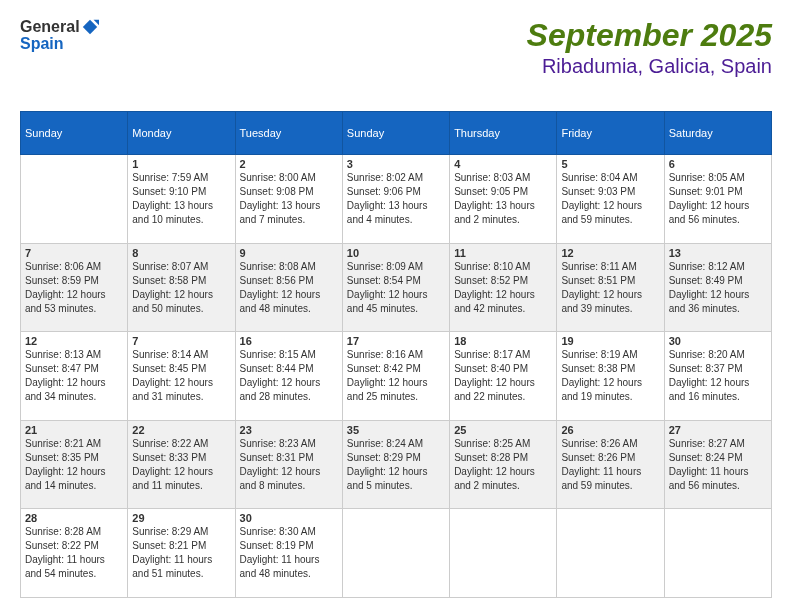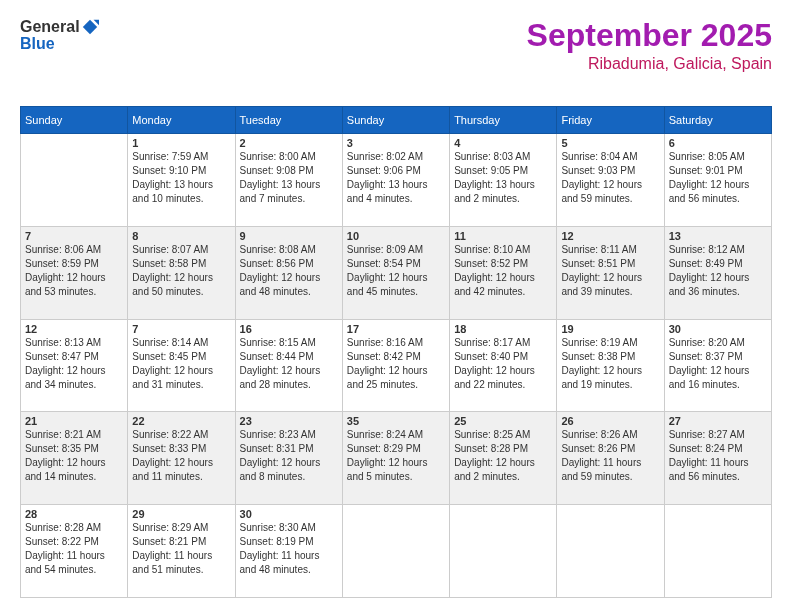--- a/index.html
+++ b/index.html
@@ -40,38 +40,39 @@
       width: 18px;
       height: 18px;
       margin-left: 1px;
     }
     .title-block {
       text-align: right;
     }
     .month-title {
       font-size: 32px;
       font-weight: bold;
-      color: #a21caf;
+      color: #4d7c0f;
       line-height: 1.1;
+      font-style: italic;
     }
     .location-title {
-      font-size: 16px;
-      color: #be185d;
+      font-size: 20px;
+      color: #4c1d95;
       margin-top: 2px;
     }
     .calendar {
       width: 100%;
       border-collapse: collapse;
       flex: 1;
       font-size: 9.5px;
     }
     .calendar thead th {
       background-color: #1565c0;
       color: #fff;
-      padding: 7px 4px;
+      padding: 15px 4px;
       text-align: left;
       font-size: 11px;
       font-weight: normal;
       border: 1px solid #1155a0;
     }
     .calendar tbody td {
       border: 1px solid #ccc;
       vertical-align: top;
       padding: 3px 4px;
       width: calc(100% / 7);
@@ -113,21 +114,21 @@
 <div class="page">
   <div class="header">
     <div class="logo-container">
       <div class="logo-line1">
         <span class="logo-text-general">General</span>
         <svg class="logo-icon" viewBox="0 0 20 20">
           <polygon points="10,2 18,10 10,18 2,10" fill="#1565c0"></polygon>
           <polygon points="14,2 20,8 20,2" fill="#1565c0"></polygon>
         </svg>
       </div>
-      <span class="logo-text-blue">Blue</span>
+      <span class="logo-text-blue">Spain</span>
     </div>
     <div class="title-block">
       <div class="month-title">September 2025</div>
       <div class="location-title">Ribadumia, Galicia, Spain</div>
     </div>
   </div>
 
   <table class="calendar">
     <thead>
       <tr>

